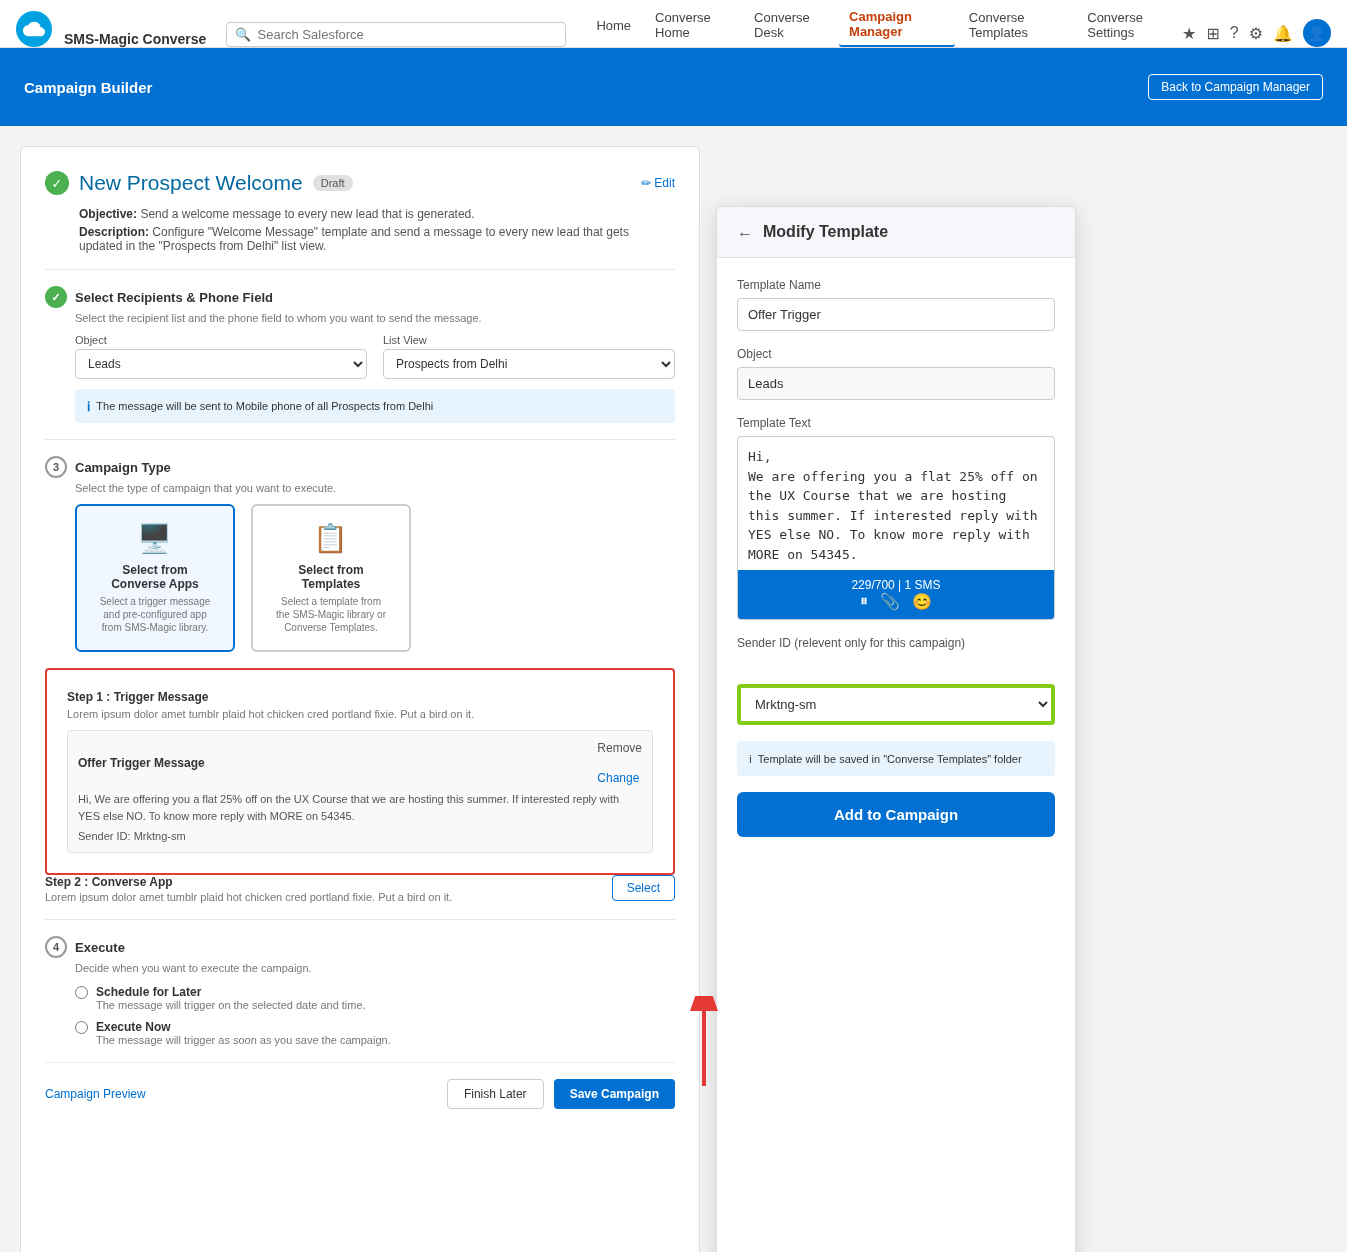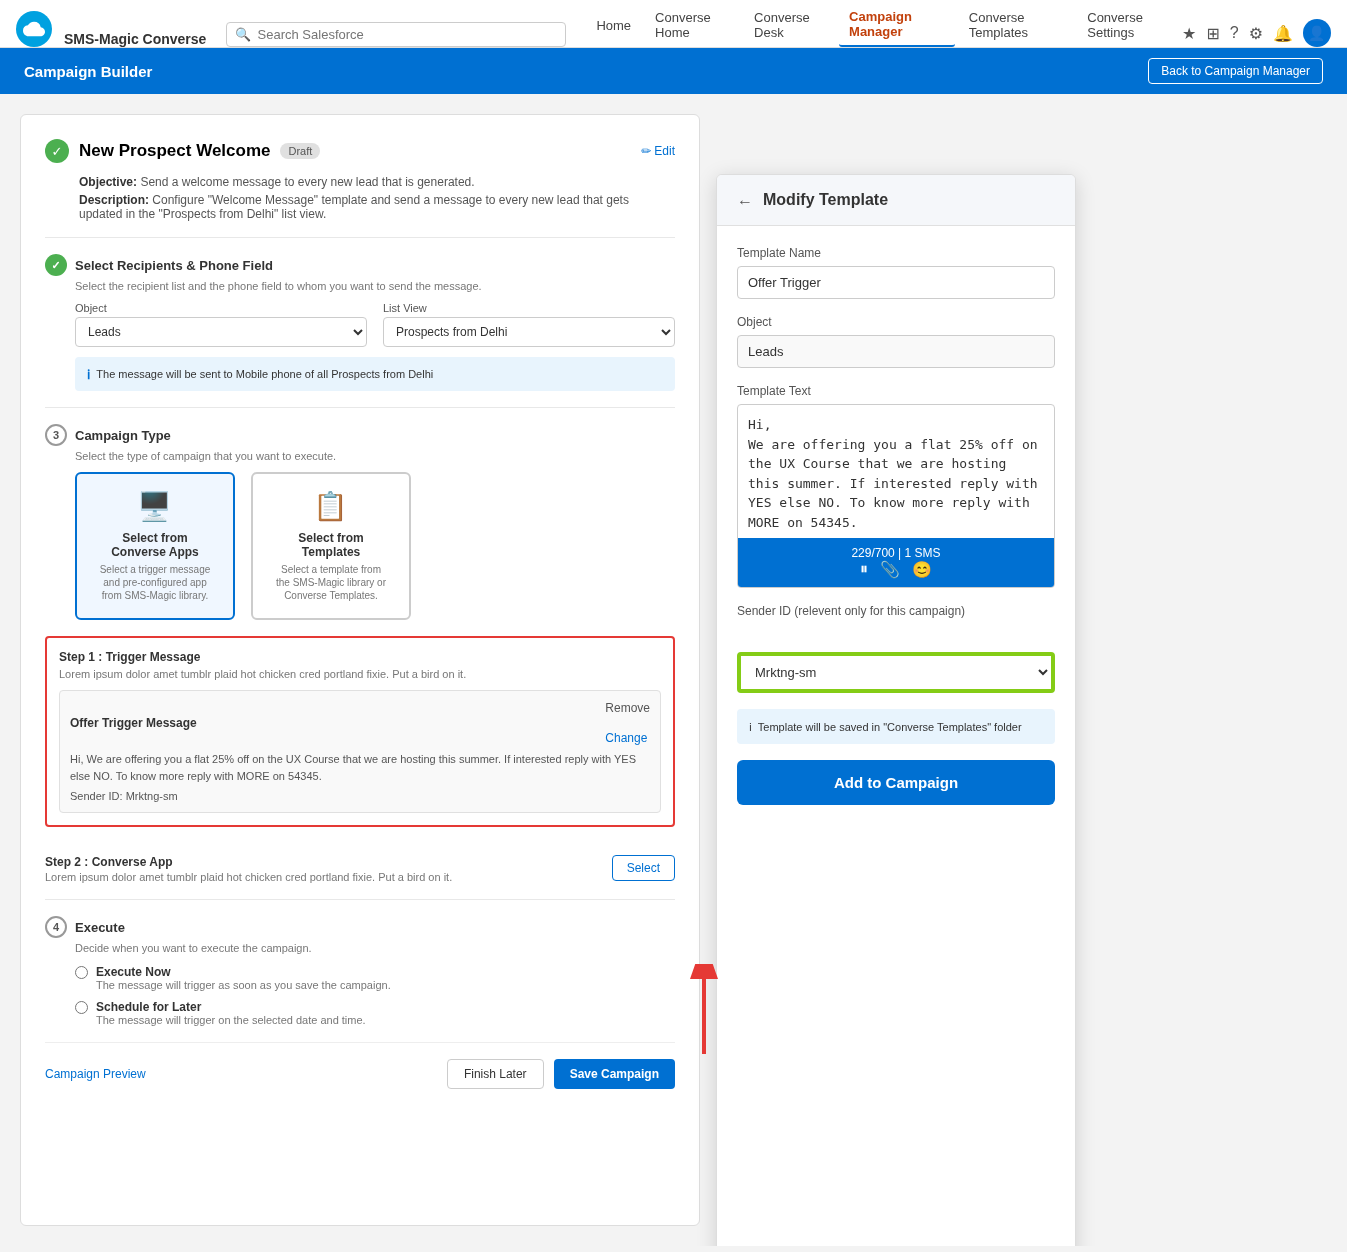--- a/index.html
+++ b/index.html
@@ -13,35 +13,35 @@
     .search-bar { flex: 1; max-width: 340px; display: flex; align-items: center; border: 1px solid #ccc; border-radius: 4px; padding: 4px 8px; background: #fff; }
     .search-bar input { border: none; outline: none; font-size: 13px; width: 100%; }
     .search-icon-sm { color: #888; margin-right: 6px; font-size: 13px; }
     .top-nav { display: flex; align-items: center; gap: 4px; flex: 1; padding-left: 20px; }
     .nav-item { padding: 6px 10px; font-size: 13px; color: #444; cursor: pointer; border-radius: 3px; }
     .nav-item.active { color: #c2410c; border-bottom: 2px solid #0070d2; font-weight: 600; }
     .top-icons { display: flex; gap: 10px; align-items: center; margin-left: auto; color: #555; }
     .top-icons span { cursor: pointer; font-size: 16px; }
 
     
-    .campaign-bar { background: #0070d2; color: #fff; padding: 10px 24px; display: flex; align-items: center; justify-content: space-between; }
+    .campaign-bar { background: #0070d2; color: #fff; padding: 26px 24px; display: flex; align-items: center; justify-content: space-between; }
     .campaign-bar-title { font-size: 15px; font-weight: 600; }
     .back-btn { background: transparent; border: 1px solid #fff; color: #fff; padding: 5px 12px; border-radius: 4px; cursor: pointer; font-size: 12px; }
 
     
     .main-container { display: flex; padding: 20px; gap: 16px; min-height: calc(100vh - 100px); }
 
     
     .left-panel { background: #fff; border-radius: 6px; border: 1px solid #ddd; padding: 24px; flex: 1; max-width: 680px; position: relative; }
 
     
     .campaign-header { display: flex; align-items: center; justify-content: space-between; margin-bottom: 12px; }
     .campaign-title-row { display: flex; align-items: center; gap: 10px; }
     .green-check { width: 24px; height: 24px; background: #4caf50; border-radius: 50%; display: flex; align-items: center; justify-content: center; color: #fff; font-size: 13px; }
-    .campaign-title { font-size: 17px; font-weight: 700; color: #000000; }
+    .campaign-title { font-size: 21px; font-weight: 400; color: #0369a1; }
     .draft-badge { background: #e0e0e0; color: #555; font-size: 11px; padding: 2px 8px; border-radius: 10px; font-weight: 500; }
     .edit-btn { color: #0070d2; font-size: 12px; cursor: pointer; display: flex; align-items: center; gap: 3px; }
 
     .meta-row { margin-left: 34px; margin-bottom: 4px; font-size: 12px; color: #555; }
     .meta-row strong { color: #333; }
 
     .section-divider { border: none; border-top: 1px solid #e8e8e8; margin: 16px 0; }
 
     
     .section-header { display: flex; align-items: center; gap: 8px; margin-bottom: 4px; }
@@ -60,21 +60,21 @@
 
     
     .type-cards { display: flex; gap: 16px; margin-left: 30px; margin-bottom: 16px; }
     .type-card { border: 2px solid #ccc; border-radius: 6px; padding: 16px 20px; text-align: center; cursor: pointer; flex: 1; max-width: 160px; }
     .type-card.selected { border-color: #0070d2; background: #f0f7ff; }
     .type-card-icon { font-size: 28px; margin-bottom: 8px; color: #0070d2; }
     .type-card-title { font-size: 12px; font-weight: 600; color: #333; margin-bottom: 4px; }
     .type-card-desc { font-size: 10px; color: #777; line-height: 1.3; }
 
     
-    .trigger-section { border: 2px solid #e53935; border-radius: 4px; padding: 12px; margin-bottom: 28px; }
+    .trigger-section { border: 2px solid #e53935; border-radius: 4px; padding: 20px; margin-bottom: 0; }
     .trigger-title { font-size: 12px; font-weight: 600; color: #333; margin-bottom: 4px; }
     .trigger-desc { font-size: 11px; color: #777; margin-bottom: 10px; }
     .trigger-message { background: #f9f9f9; border: 1px solid #e0e0e0; border-radius: 4px; padding: 10px; }
     .trigger-msg-header { display: flex; justify-content: space-between; align-items: center; margin-bottom: 6px; }
     .trigger-msg-name { font-size: 12px; font-weight: 600; color: #333; }
     .trigger-msg-actions { display: flex; gap: 16px; font-size: 12px; flex-direction: column; }
     .remove-link { color: #555; cursor: pointer; }
     .change-link { color: #0070d2; cursor: pointer; }
     .trigger-msg-text { font-size: 11px; color: #555; line-height: 1.5; margin-bottom: 6px; }
     .trigger-sender { font-size: 11px; color: #555; }
@@ -258,31 +258,31 @@
     <hr class="section-divider">
 
     <div class="execute-section">
       <div class="section-header">
         <div class="step-circle outline">4</div>
         <span class="section-title">Execute</span>
       </div>
       <div class="section-desc">Decide when you want to execute the campaign.</div>
       <div class="radio-group" style="margin-left:30px;">
         <div class="radio-item">
+          <input type="radio" name="execute" id="schedule-later" style="">
+          <div>
+            <label class="radio-label" for="schedule-later">Schedule for Later</label>
+            <div class="radio-desc">The message will trigger on the selected date and time.</div>
+          </div>
+        </div>
+        <div class="radio-item">
           <input type="radio" name="execute" id="execute-now" style="">
           <div>
             <label class="radio-label" for="execute-now">Execute Now</label>
             <div class="radio-desc">The message will trigger as soon as you save the campaign.</div>
-          </div>
-        </div>
-        <div class="radio-item">
-          <input type="radio" name="execute" id="schedule-later" style="">
-          <div>
-            <label class="radio-label" for="schedule-later">Schedule for Later</label>
-            <div class="radio-desc">The message will trigger on the selected date and time.</div>
           </div>
         </div>
       </div>
     </div>
 
     <div class="panel-footer">
       <a class="preview-link">Campaign Preview</a>
       <div class="footer-btns">
         <button class="finish-btn">Finish Later</button>
         <button class="save-btn">Save Campaign</button>

